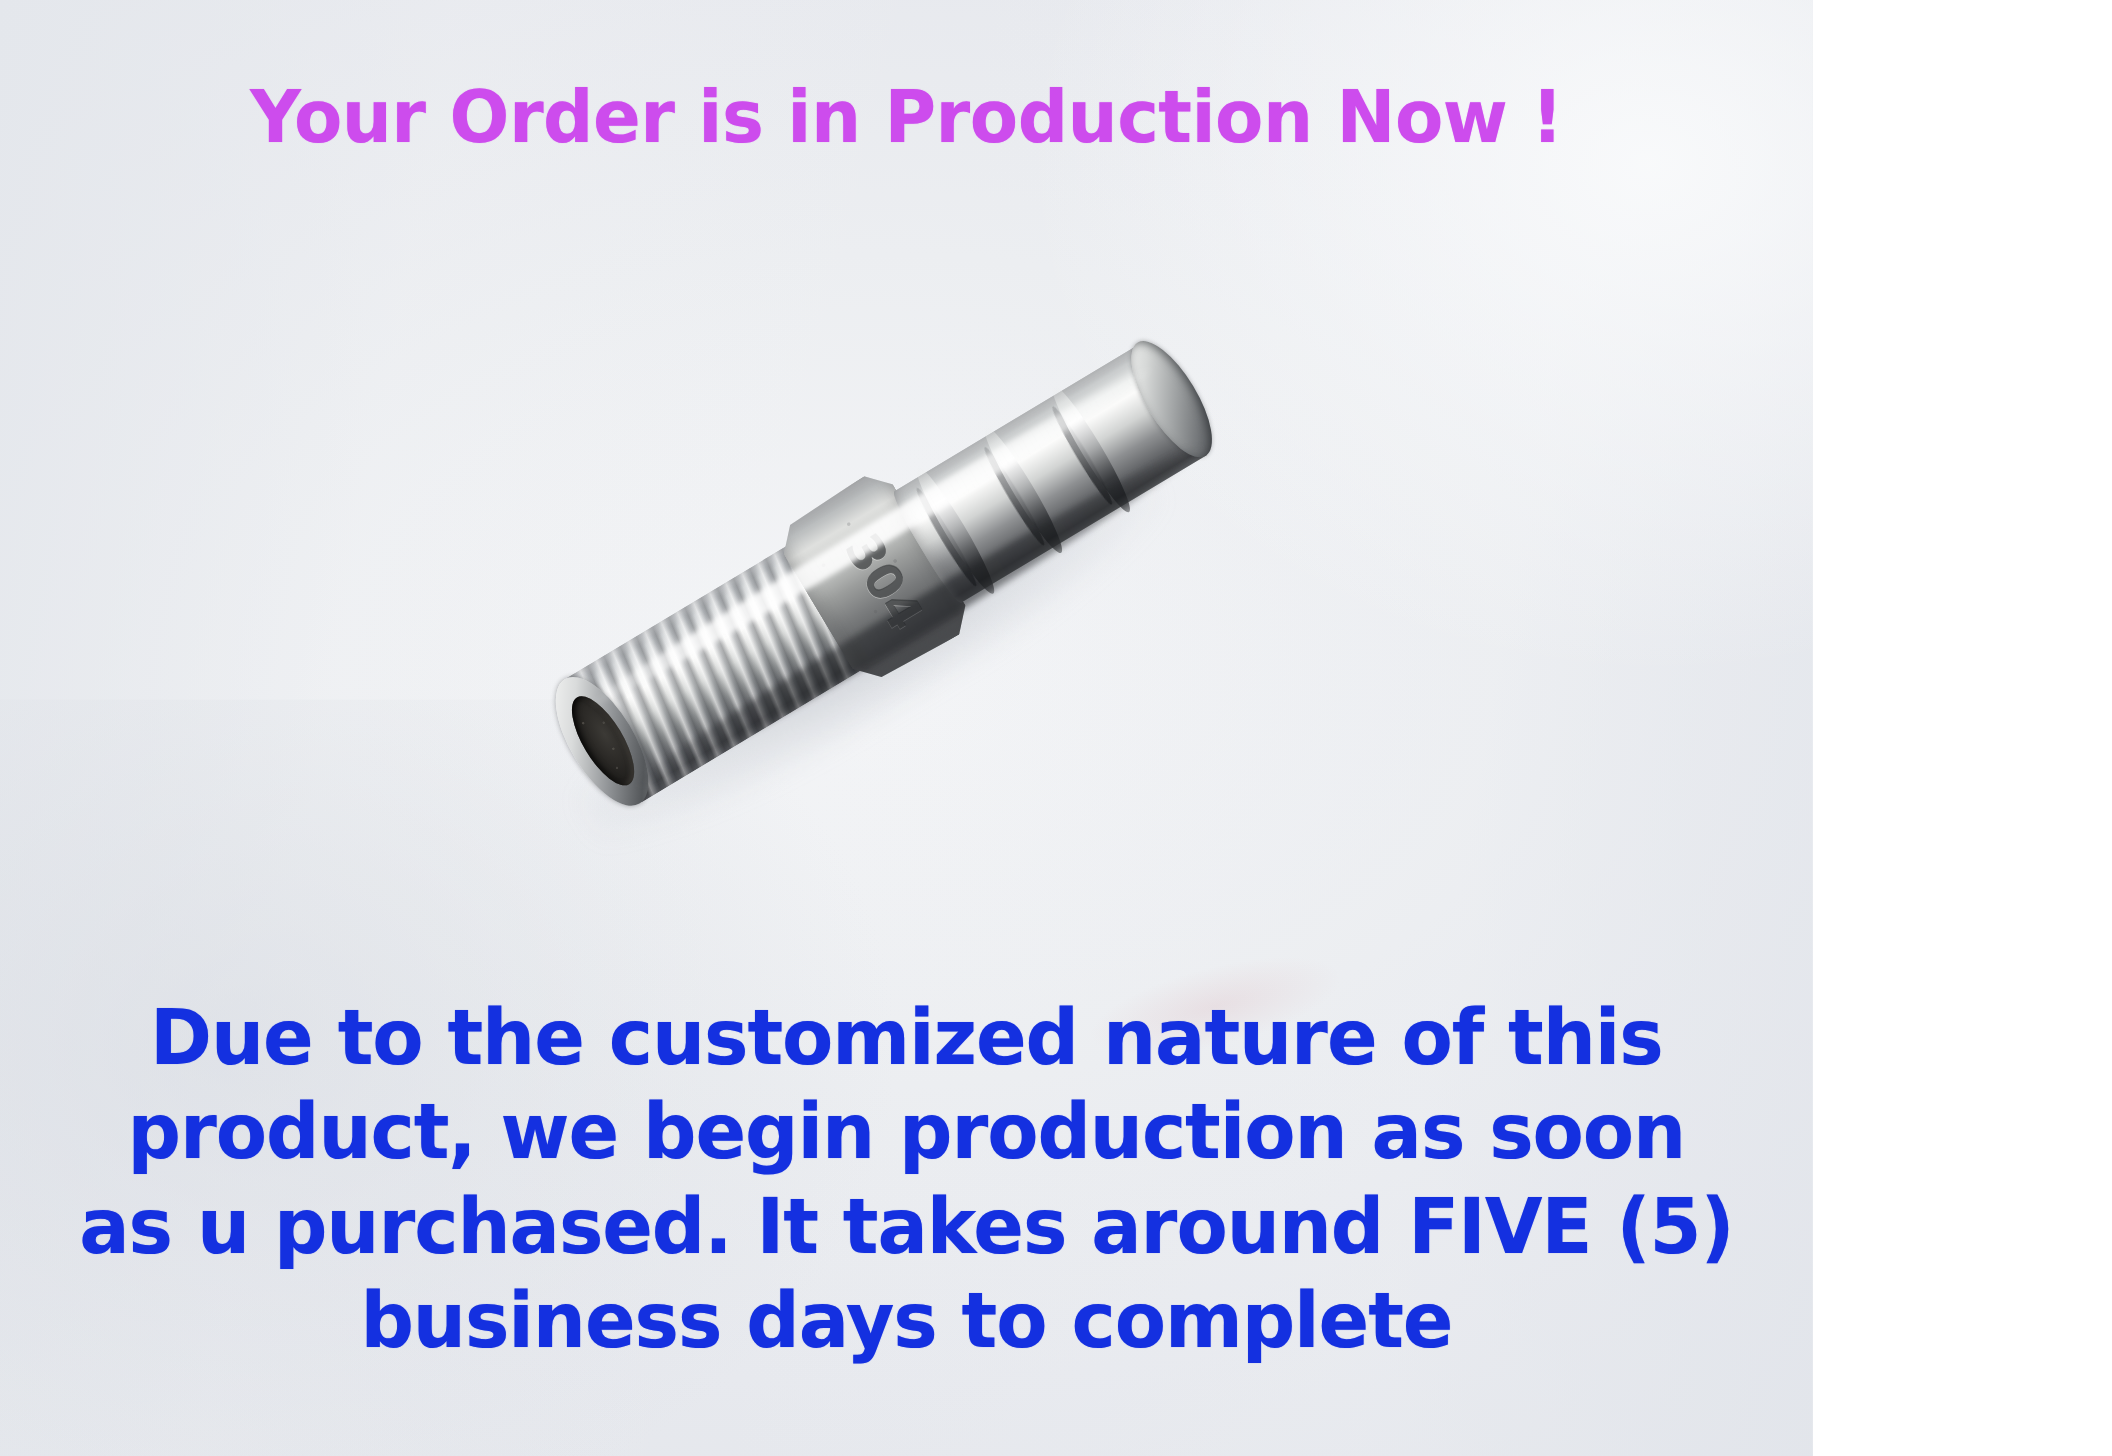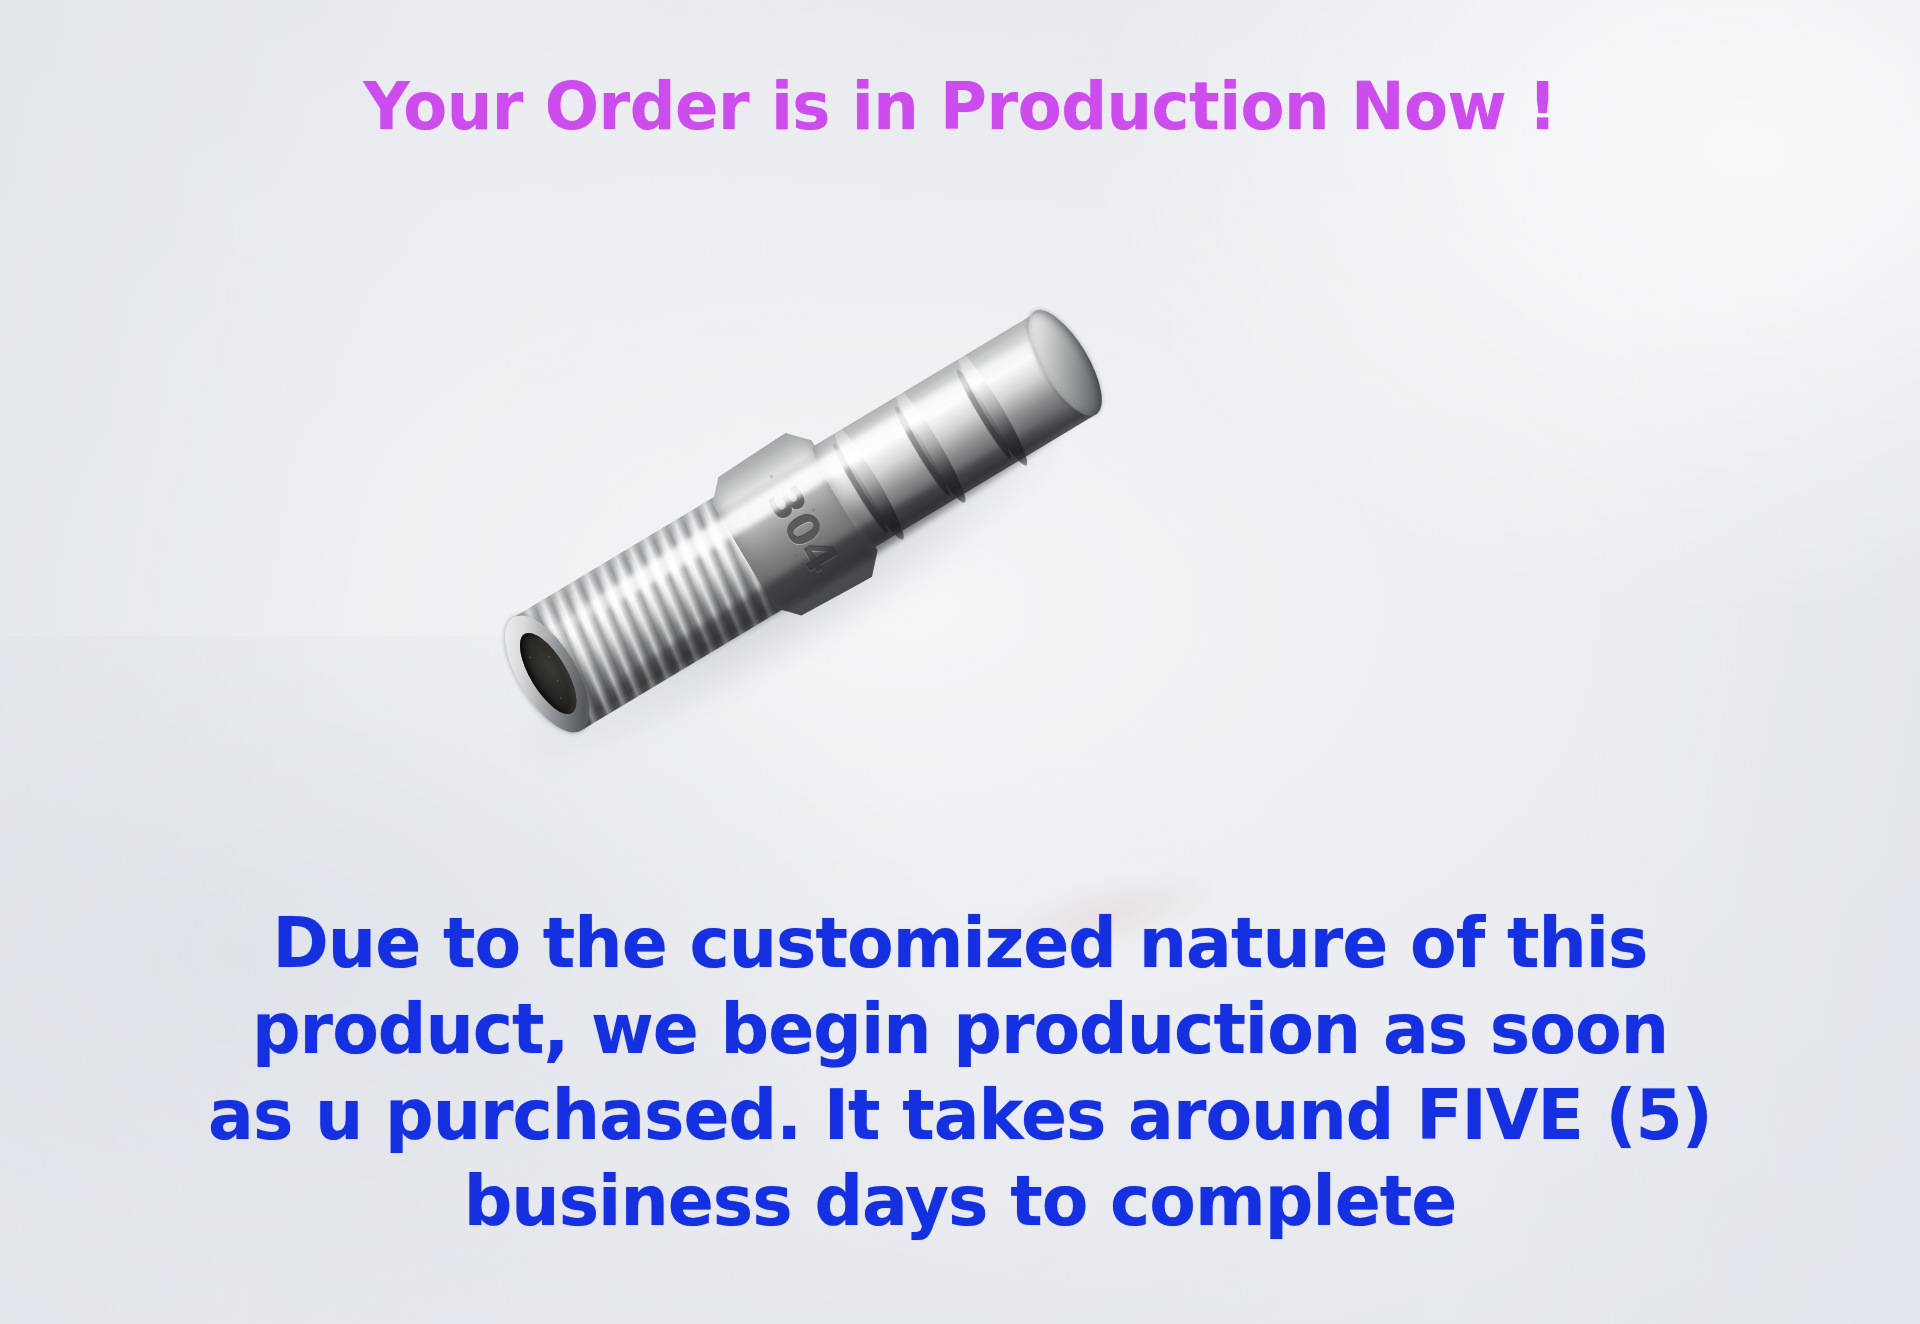--- a/index.html
+++ b/index.html
@@ -8,21 +8,21 @@
   }
   body {
     width: 1920px;
     height: 1324px;
     overflow: hidden;
     font-family: "Liberation Sans", sans-serif;
   }
 
   #stage {
     position: relative;
-    width: 1920px;
+    width: 1648px;
     height: 1324px;
     background: #eef0f3;
     overflow: hidden;
   }
 
   
   .bg-wash-a {
     position: absolute;
     inset: 0;
     background:

